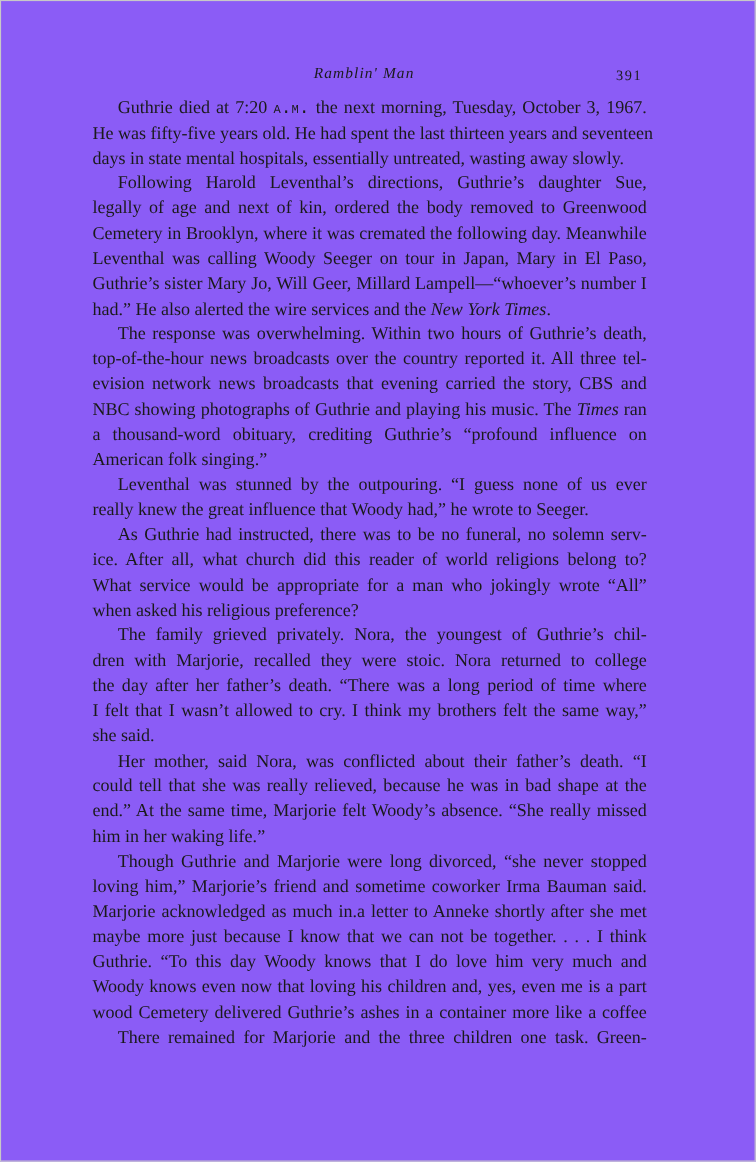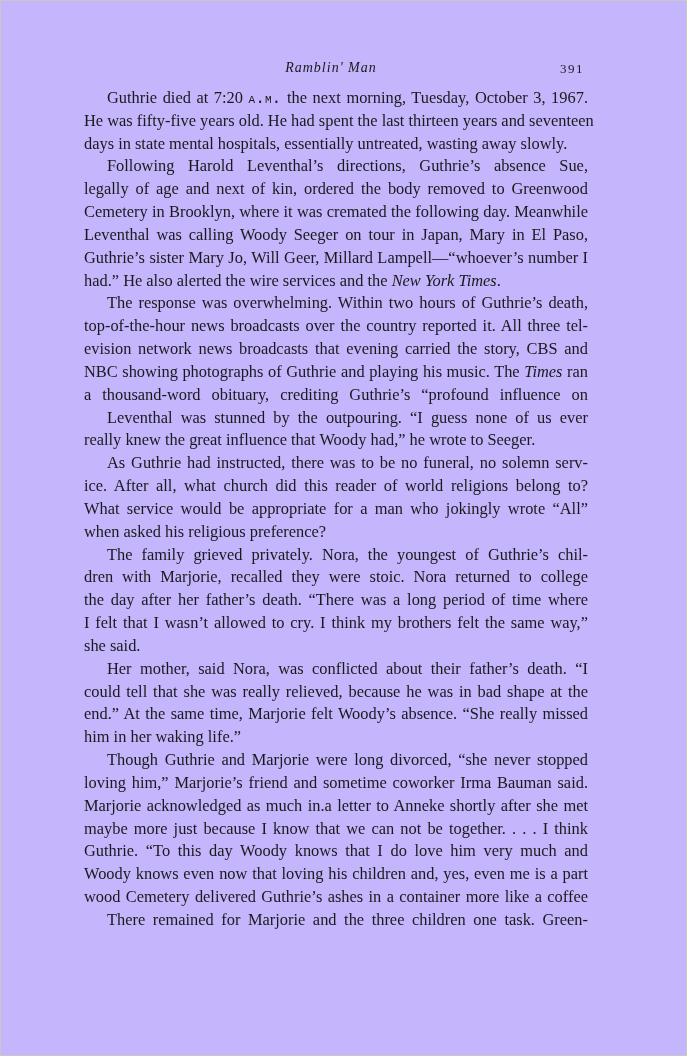--- a/index.html
+++ b/index.html
@@ -1,21 +1,21 @@
 <!DOCTYPE html>
 <html><head>
   <meta charset="utf-8">
   <style>
     html, body { margin: 0; padding: 0; background: #ffffff; }
     body { width: 687px; height: 1056px; overflow: hidden; }
     .page {
       position: relative;
       width: 685px; height: 1054px;
       border: 1px solid #c8c8c8;
-      background: #c4b5fd;
+      background: #8b5cf6;
       font-family: "Liberation Serif", "DejaVu Serif", serif;
       color: #1a1a1a;
     }
     .running-head {
       position: absolute; top: 58px; left: 83px; width: 504px; height: 20px;
     }
     .running-title {
       position: absolute; left: 0; width: 504px; text-align: center;
       font-style: italic; font-size: 14px; letter-spacing: 1px; top: 1px;
       padding-right: 10px; box-sizing: border-box;
@@ -41,31 +41,32 @@
 
 <div class="page">
   <div class="running-head">
     <span class="running-title">Ramblin' Man</span>
     <span class="folio">391</span>
   </div>
   <div class="body-text" id="body-text">
       <span class="line indent">Guthrie died at 7:20 <span class="sc">a.m.</span> the next morning, Tuesday, October 3, 1967.</span>
       <span class="line">He was fifty-five years old. He had spent the last thirteen years and seventeen</span>
       <span class="line last">days in state mental hospitals, essentially untreated, wasting away slowly.</span>
-      <span class="line indent">Following Harold Leventhal’s directions, Guthrie’s absence Sue,</span>
+      <span class="line indent">Following Harold Leventhal’s directions, Guthrie’s daughter Sue,</span>
       <span class="line">legally of age and next of kin, ordered the body removed to Greenwood</span>
       <span class="line">Cemetery in Brooklyn, where it was cremated the following day. Meanwhile</span>
       <span class="line">Leventhal was calling Woody Seeger on tour in Japan, Mary in El Paso,</span>
       <span class="line">Guthrie’s sister Mary Jo, Will Geer, Millard Lampell—“whoever’s number I</span>
       <span class="line last">had.” He also alerted the wire services and the <span class="it">New York Times</span>.</span>
       <span class="line indent">The response was overwhelming. Within two hours of Guthrie’s death,</span>
       <span class="line">top-of-the-hour news broadcasts over the country reported it. All three tel-</span>
       <span class="line">evision network news broadcasts that evening carried the story, CBS and</span>
       <span class="line">NBC showing photographs of Guthrie and playing his music. The <span class="it">Times</span> ran</span>
       <span class="line">a thousand-word obituary, crediting Guthrie’s “profound influence on</span>
+      <span class="line last">American folk singing.”</span>
       <span class="line indent">Leventhal was stunned by the outpouring. “I guess none of us ever</span>
       <span class="line last">really knew the great influence that Woody had,” he wrote to Seeger.</span>
       <span class="line indent">As Guthrie had instructed, there was to be no funeral, no solemn serv-</span>
       <span class="line">ice. After all, what church did this reader of world religions belong to?</span>
       <span class="line">What service would be appropriate for a man who jokingly wrote “All”</span>
       <span class="line last">when asked his religious preference?</span>
       <span class="line indent">The family grieved privately. Nora, the youngest of Guthrie’s chil-</span>
       <span class="line">dren with Marjorie, recalled they were stoic. Nora returned to college</span>
       <span class="line">the day after her father’s death. “There was a long period of time where</span>
       <span class="line">I felt that I wasn’t allowed to cry. I think my brothers felt the same way,”</span>

